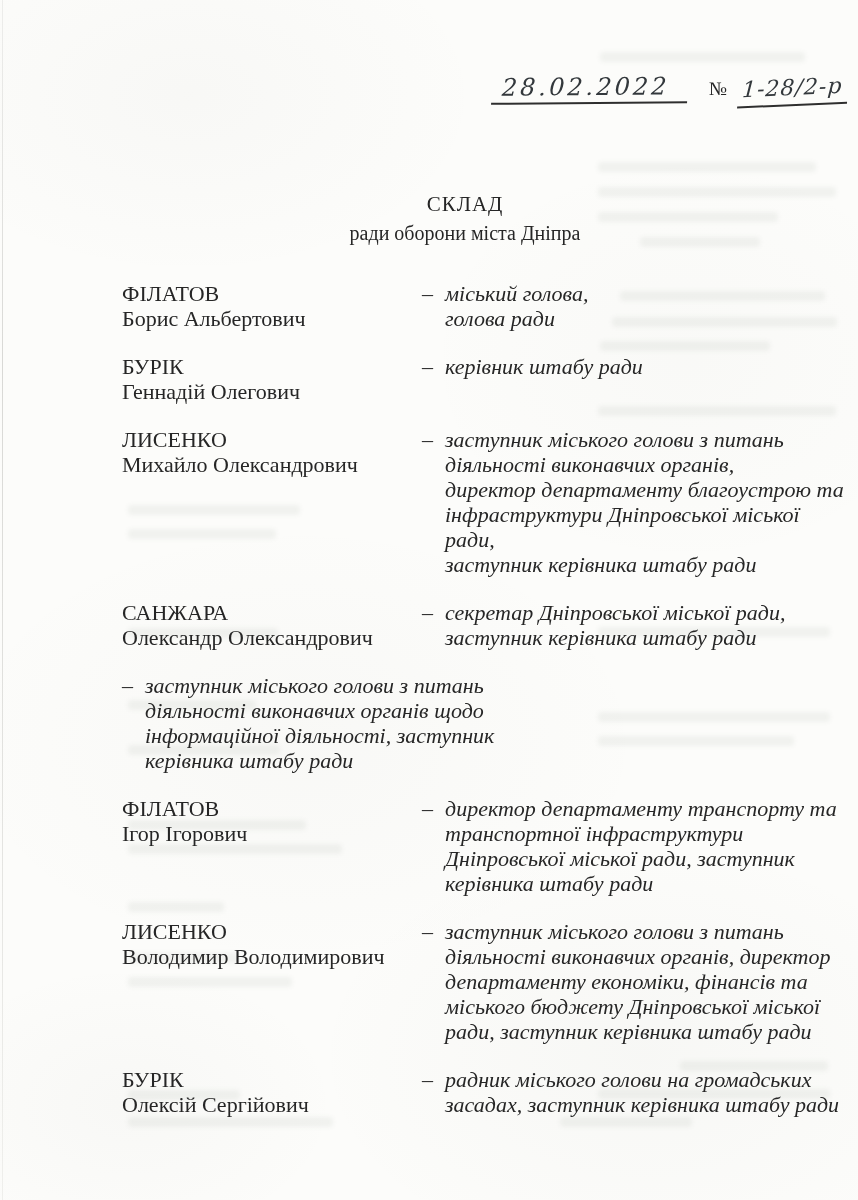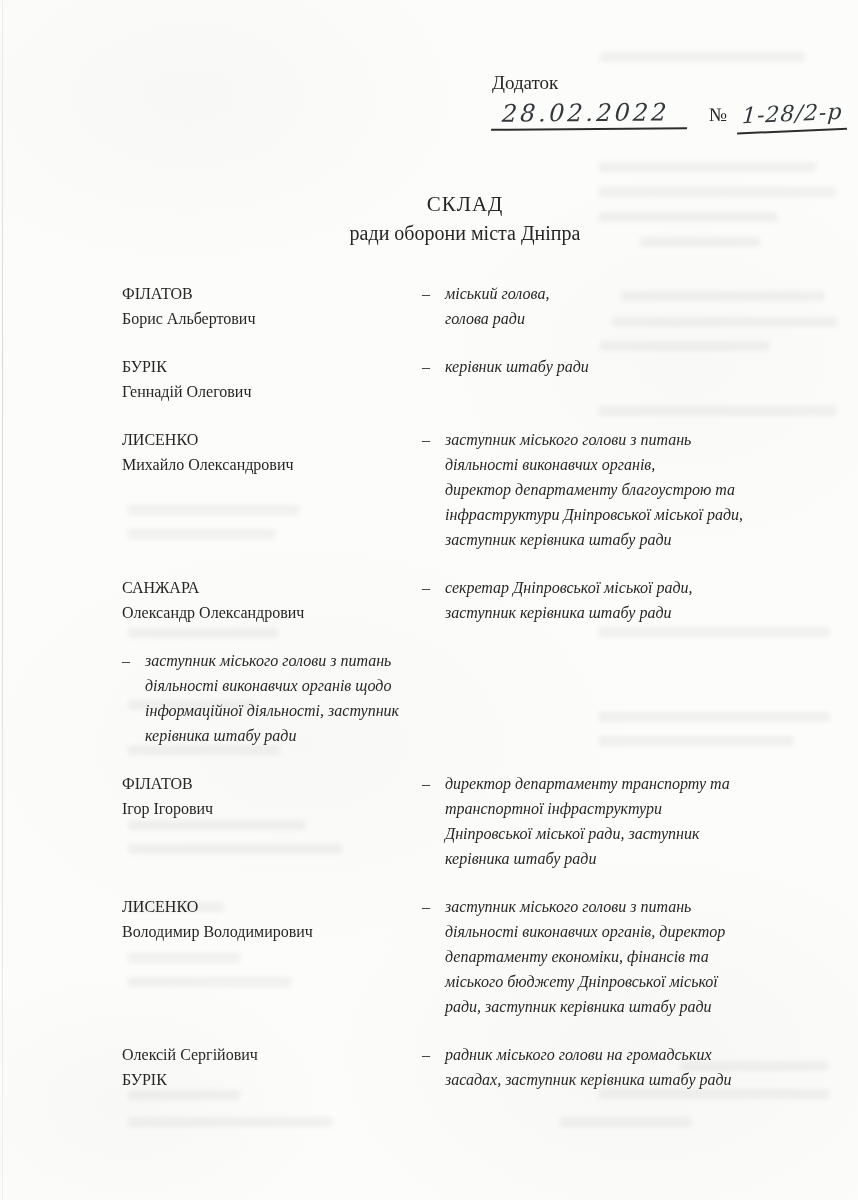--- a/index.html
+++ b/index.html
@@ -97,21 +97,21 @@
   .members {
     position: absolute;
     left: 122px;
     top: 281px;
     width: 722px;
   }
   .member {
     display: flex;
     align-items: flex-start;
     margin-bottom: 23px;
-    font-size: 16px;
+    font-size: 22px;
     line-height: 25px;
   }
   .mname { width: 300px; flex: none; }
   .dash  { width: 23px;  flex: none; }
   .role  { flex: 1; white-space: pre-line; font-style: italic; }
 </style>
 </head>
 <body>
 
 <div class="page">
@@ -142,21 +142,20 @@
     <i class="ghost" style="left:128px;top:953px;width:112px;"></i>
     <i class="ghost" style="left:128px;top:977px;width:164px;"></i>
     <i class="ghost" style="left:680px;top:1061px;width:148px;"></i>
     <i class="ghost" style="left:598px;top:1089px;width:232px;"></i>
     <i class="ghost" style="left:128px;top:1090px;width:112px;"></i>
     <i class="ghost" style="left:128px;top:1117px;width:205px;"></i>
     <i class="ghost" style="left:560px;top:1117px;width:132px;"></i>
   </div>
 
   <div class="header">
-    <div>Додаток</div>
     <div class="fill-line">
       <span class="hw hw-date">28.02.2022</span>
       <span class="no-sign">№</span>
       <span class="hw hw-number">1-28/2-р</span>
     </div>
   </div>
 
   <div class="title-block">
     <div class="title-main">СКЛАД</div>
     <div class="title-sub">ради оборони міста Дніпра</div>
@@ -234,22 +233,22 @@
       <div class="dash">–</div>
       <div class="role">заступник міського голови з питань
 діяльності виконавчих органів, директор
 департаменту економіки, фінансів та
 міського бюджету Дніпровської міської
 ради, заступник керівника штабу ради</div>
     </div>
 
     <div class="member">
       <div class="mname">
+        <div>БУРІК</div>
         <div>Олексій Сергійович</div>
-        <div>БУРІК</div>
       </div>
       <div class="dash">–</div>
       <div class="role">радник міського голови на громадських
 засадах, заступник керівника штабу ради</div>
     </div>
 
   </div>
 </div>
 
 </body></html>

